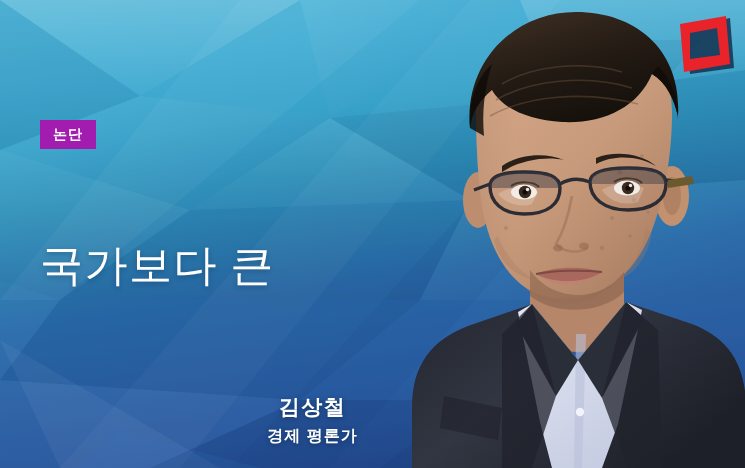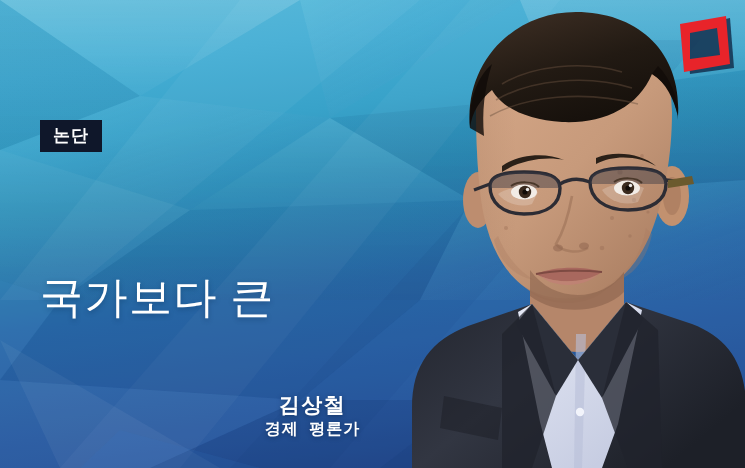--- a/index.html
+++ b/index.html
@@ -49,67 +49,66 @@
 
   
   #textblock {
     position:absolute;
     left:40px; top:120px;
     width:420px;
     z-index:6;
   }
   #kicker-badge {
     display:inline-block;
-    background:#0f172a;
+    background:#a21caf;
     color:#ffffff;
-    font-size:17px;
+    font-size:14px;
     font-weight:700;
     letter-spacing:1px;
     padding:7px 13px 8px 13px;
     line-height:1;
   }
   #headline {
     margin-top:24px;
     color:#ffffff;
     font-family:"Liberation Serif", serif;
     font-size:43px;
     font-weight:400;
     line-height:1.45;
     letter-spacing:1.5px;
     text-shadow:0 2px 5px rgba(10,40,80,.35);
     white-space:pre-line;
   }
-  #headline .ln { display:block;margin-top:29px; }
+  #headline .ln { display:block; }
   #headline .ln2 { padding-left:4px; }
 
   
   #credit {
     position:absolute;
     left:0; right:0;
     top:394px;
     text-align:center;
     z-index:6;
     pointer-events:none;
-    font-family:Liberation Mono, monospace;
   }
   #credit-inner { display:inline-block; margin-left:-120px; text-align:center; }
   #credit-name {
     color:#ffffff;
     font-size:21px;
     font-weight:700;
     letter-spacing:1.5px;
     line-height:1.25;
     text-shadow:0 1px 4px rgba(8,30,60,.5);
   }
   #credit-role {
     color:#ffffff;
     font-size:16px;
     font-weight:700;
     letter-spacing:1px;
-    margin-top:0;
+    margin-top:6px;
     line-height:1.25;
     text-shadow:0 1px 4px rgba(8,30,60,.5);
   }
 </style>
 </head>
 <body>
 
 <div id="card">
 
   <div class="bg-layer" id="bg-base"></div>

